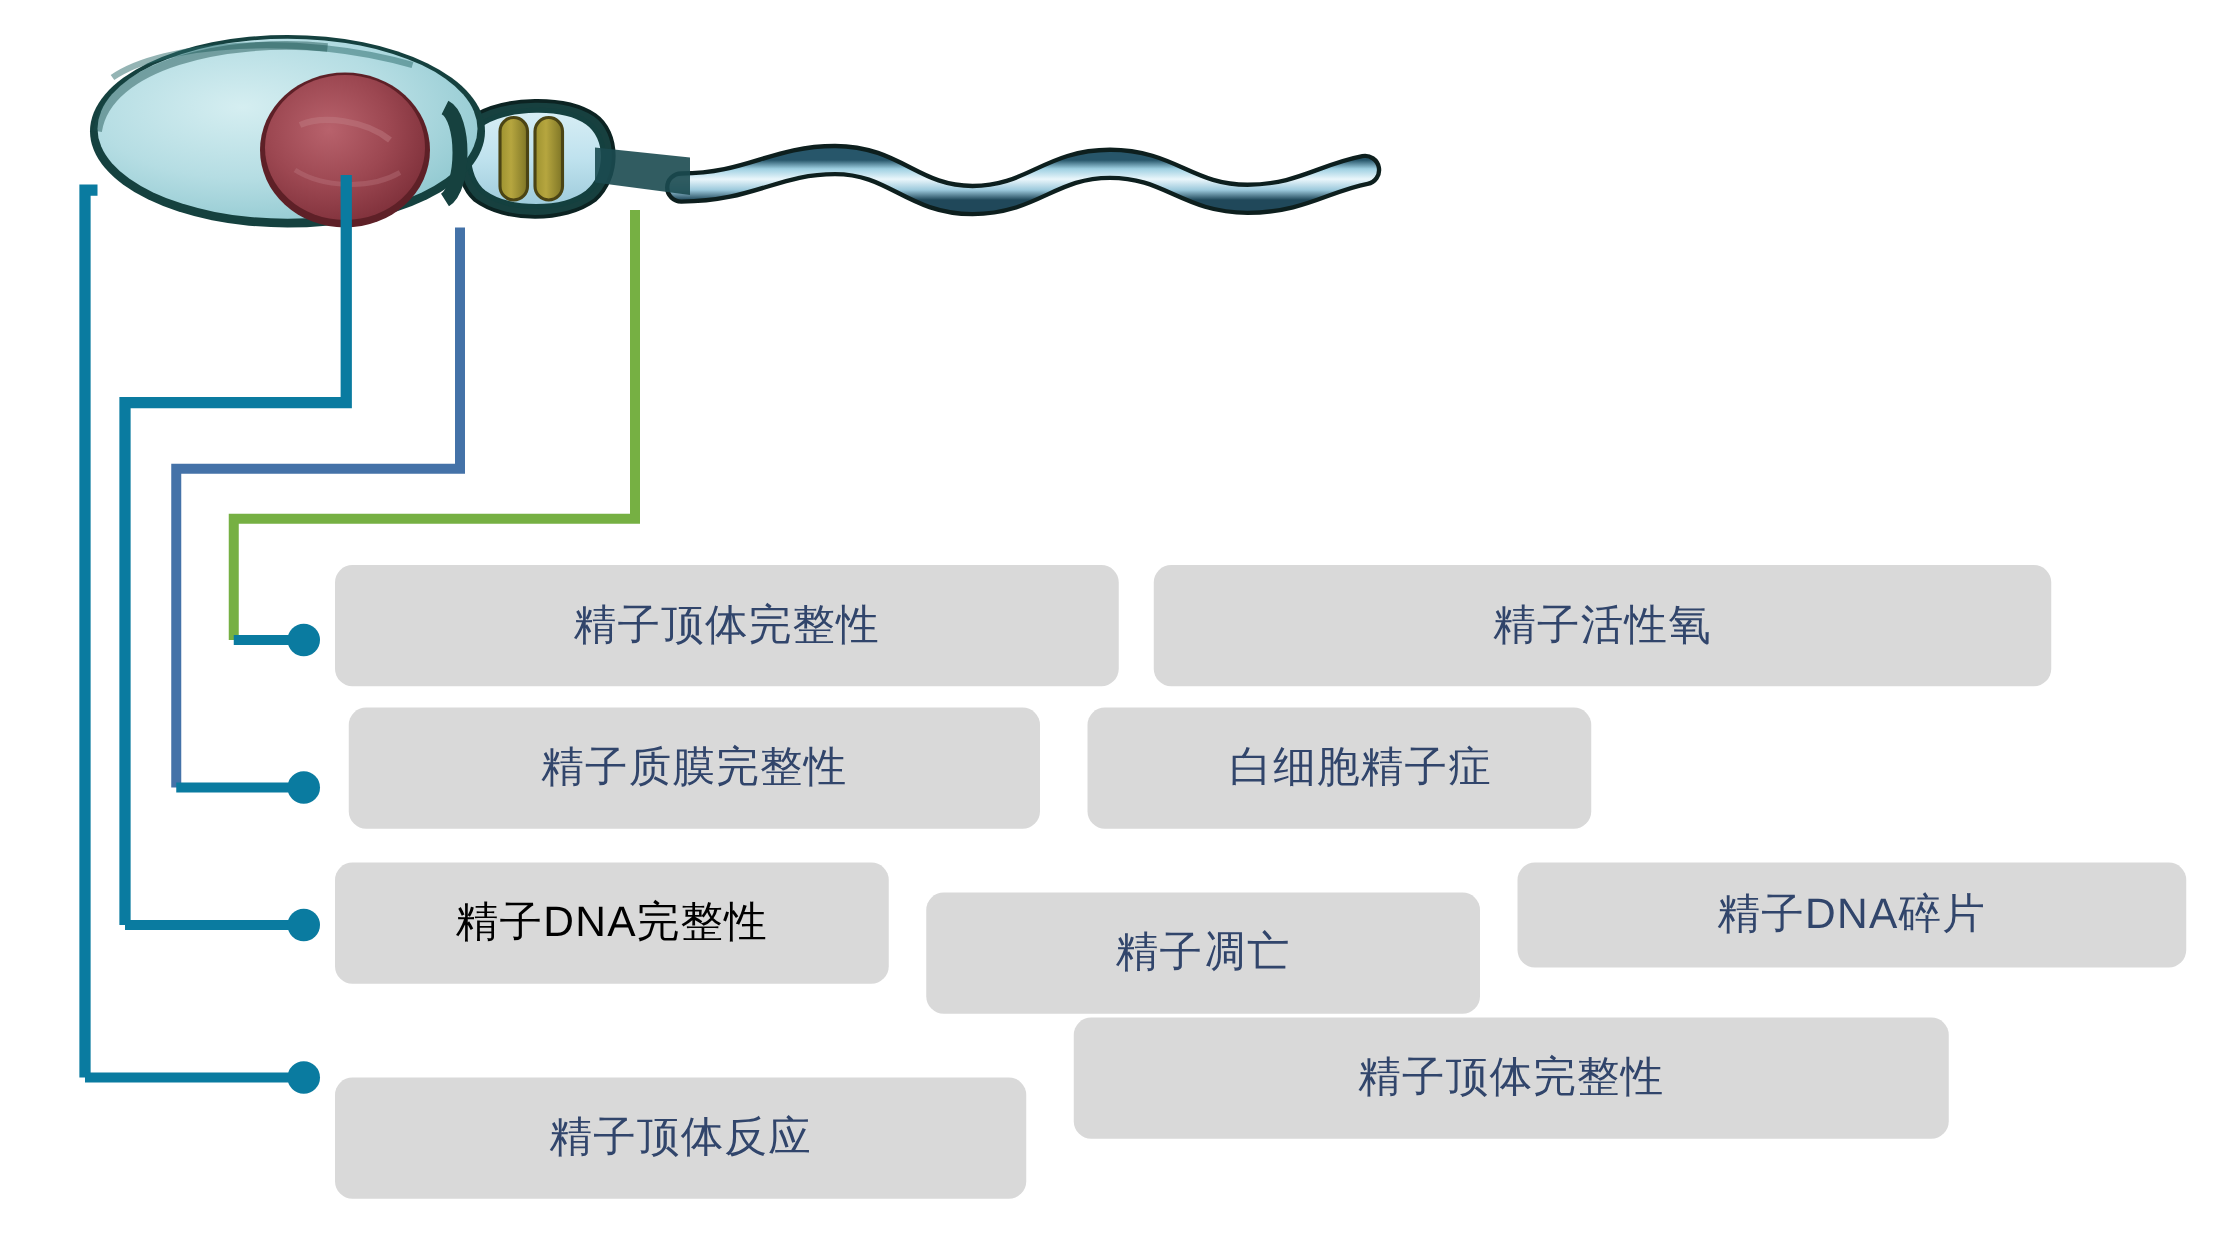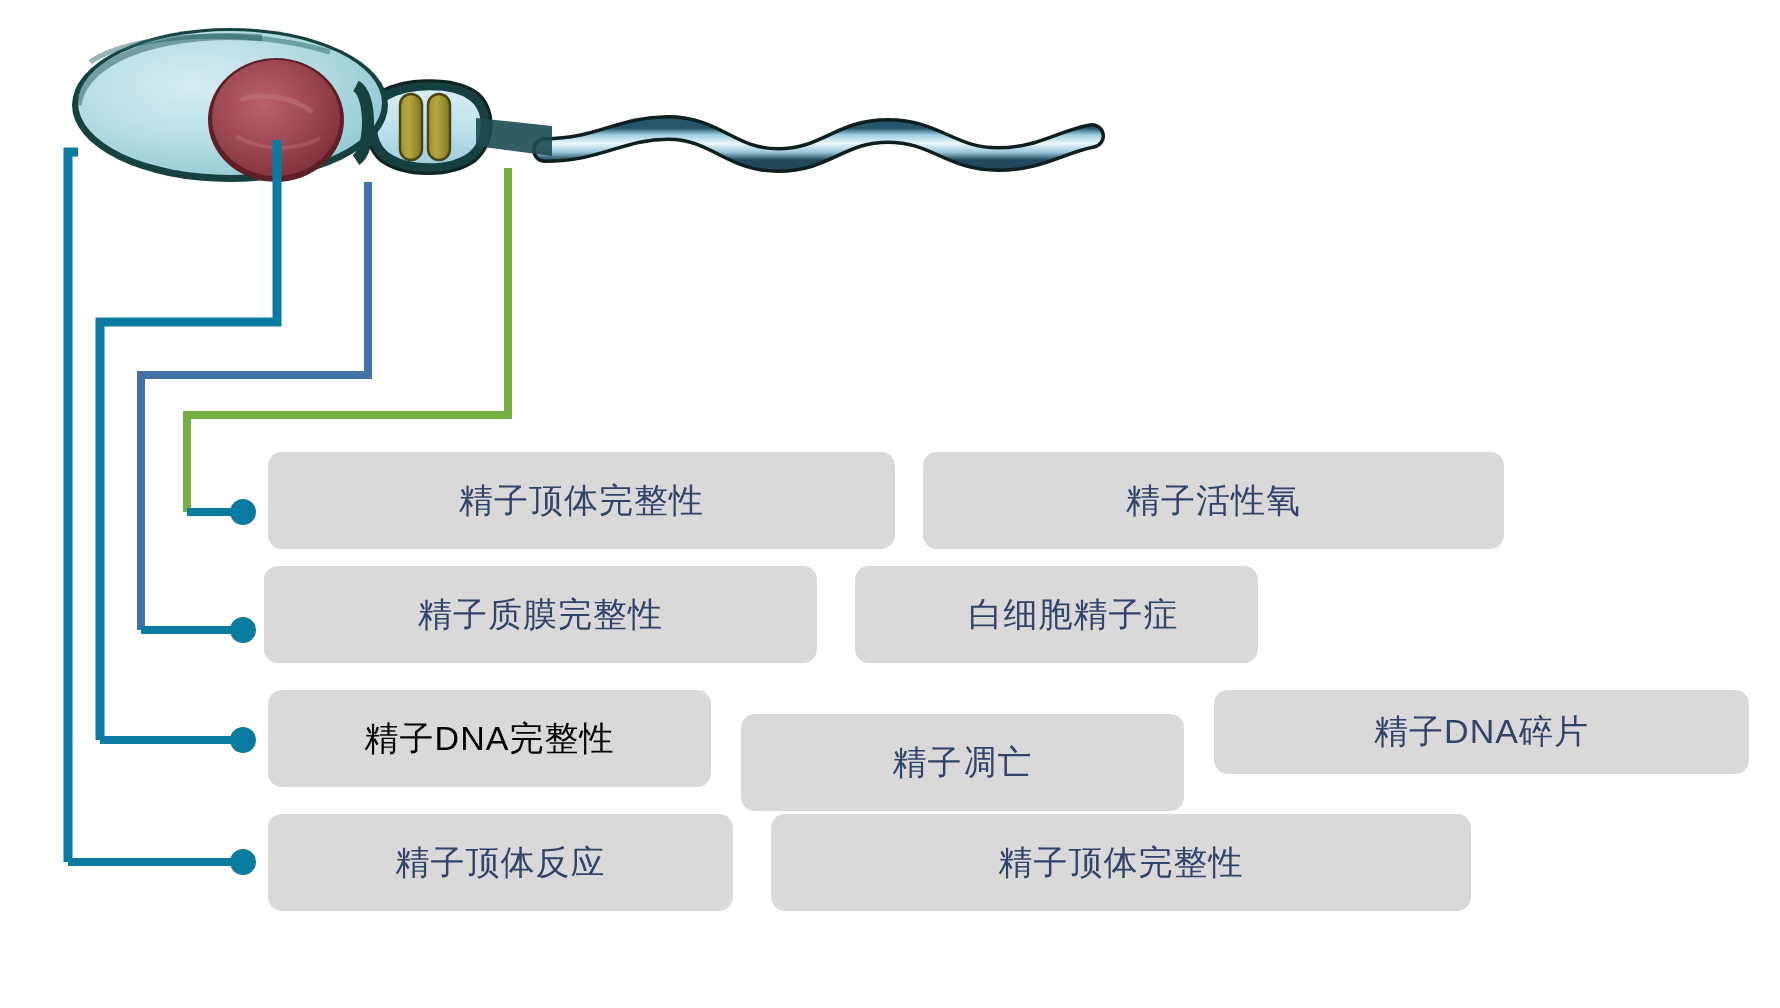--- a/index.html
+++ b/index.html
@@ -46,36 +46,36 @@
     line-height: 1.1;
     padding: 0 10px;
     user-select: none;
   }
   .box.red { color: #000000; }
 
   
   #row-1 { left: 268px; top: 452px; }
   #row-1 .box:nth-child(1) { width: 627px; height: 97px; }
   #row-1 .gap { width: 28px; }
-  #row-1 .box:nth-child(3) { width: 581px; height: 97px; }
-
-  #row-2 { left: 264px; top: 566px; }
+  #row-1 .box:nth-child(3) { width: 718px; height: 97px; }
+
+  #row-2 { left: 279px; top: 566px; }
   #row-2 .box:nth-child(1) { width: 553px; height: 97px; }
   #row-2 .gap { width: 38px; }
   #row-2 .box:nth-child(3) { width: 403px; height: 97px; padding-left: 44px; }
 
   #row-3 { left: 268px; top: 690px; }
   #row-3 .box:nth-child(1) { width: 443px; height: 97px; }
   #row-3 .gap1 { width: 30px; }
   #row-3 .box:nth-child(3) { width: 443px; height: 97px; margin-top: 24px; }
   #row-3 .gap2 { width: 30px; }
   #row-3 .box:nth-child(5) { width: 535px; height: 84px; }
 
   #row-4 { left: 268px; top: 814px; }
-  #row-4 .box:nth-child(1) { width: 465px; height: 97px; }
+  #row-4 .box:nth-child(1) { width: 553px; height: 97px; margin-top: 48px; }
   #row-4 .gap { width: 38px; }
   #row-4 .box:nth-child(3) { width: 700px; height: 97px; }
 </style>
 </head>
 <body>
 
 <div id="stage">
 
   <svg id="sperm-layer" viewBox="0 0 1780 1008">
     <defs>

